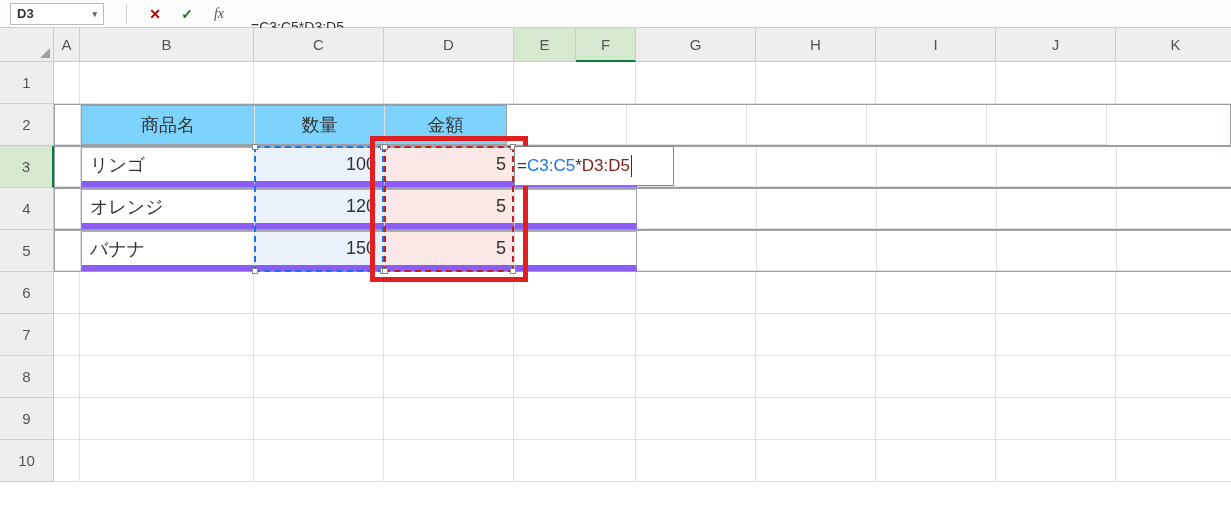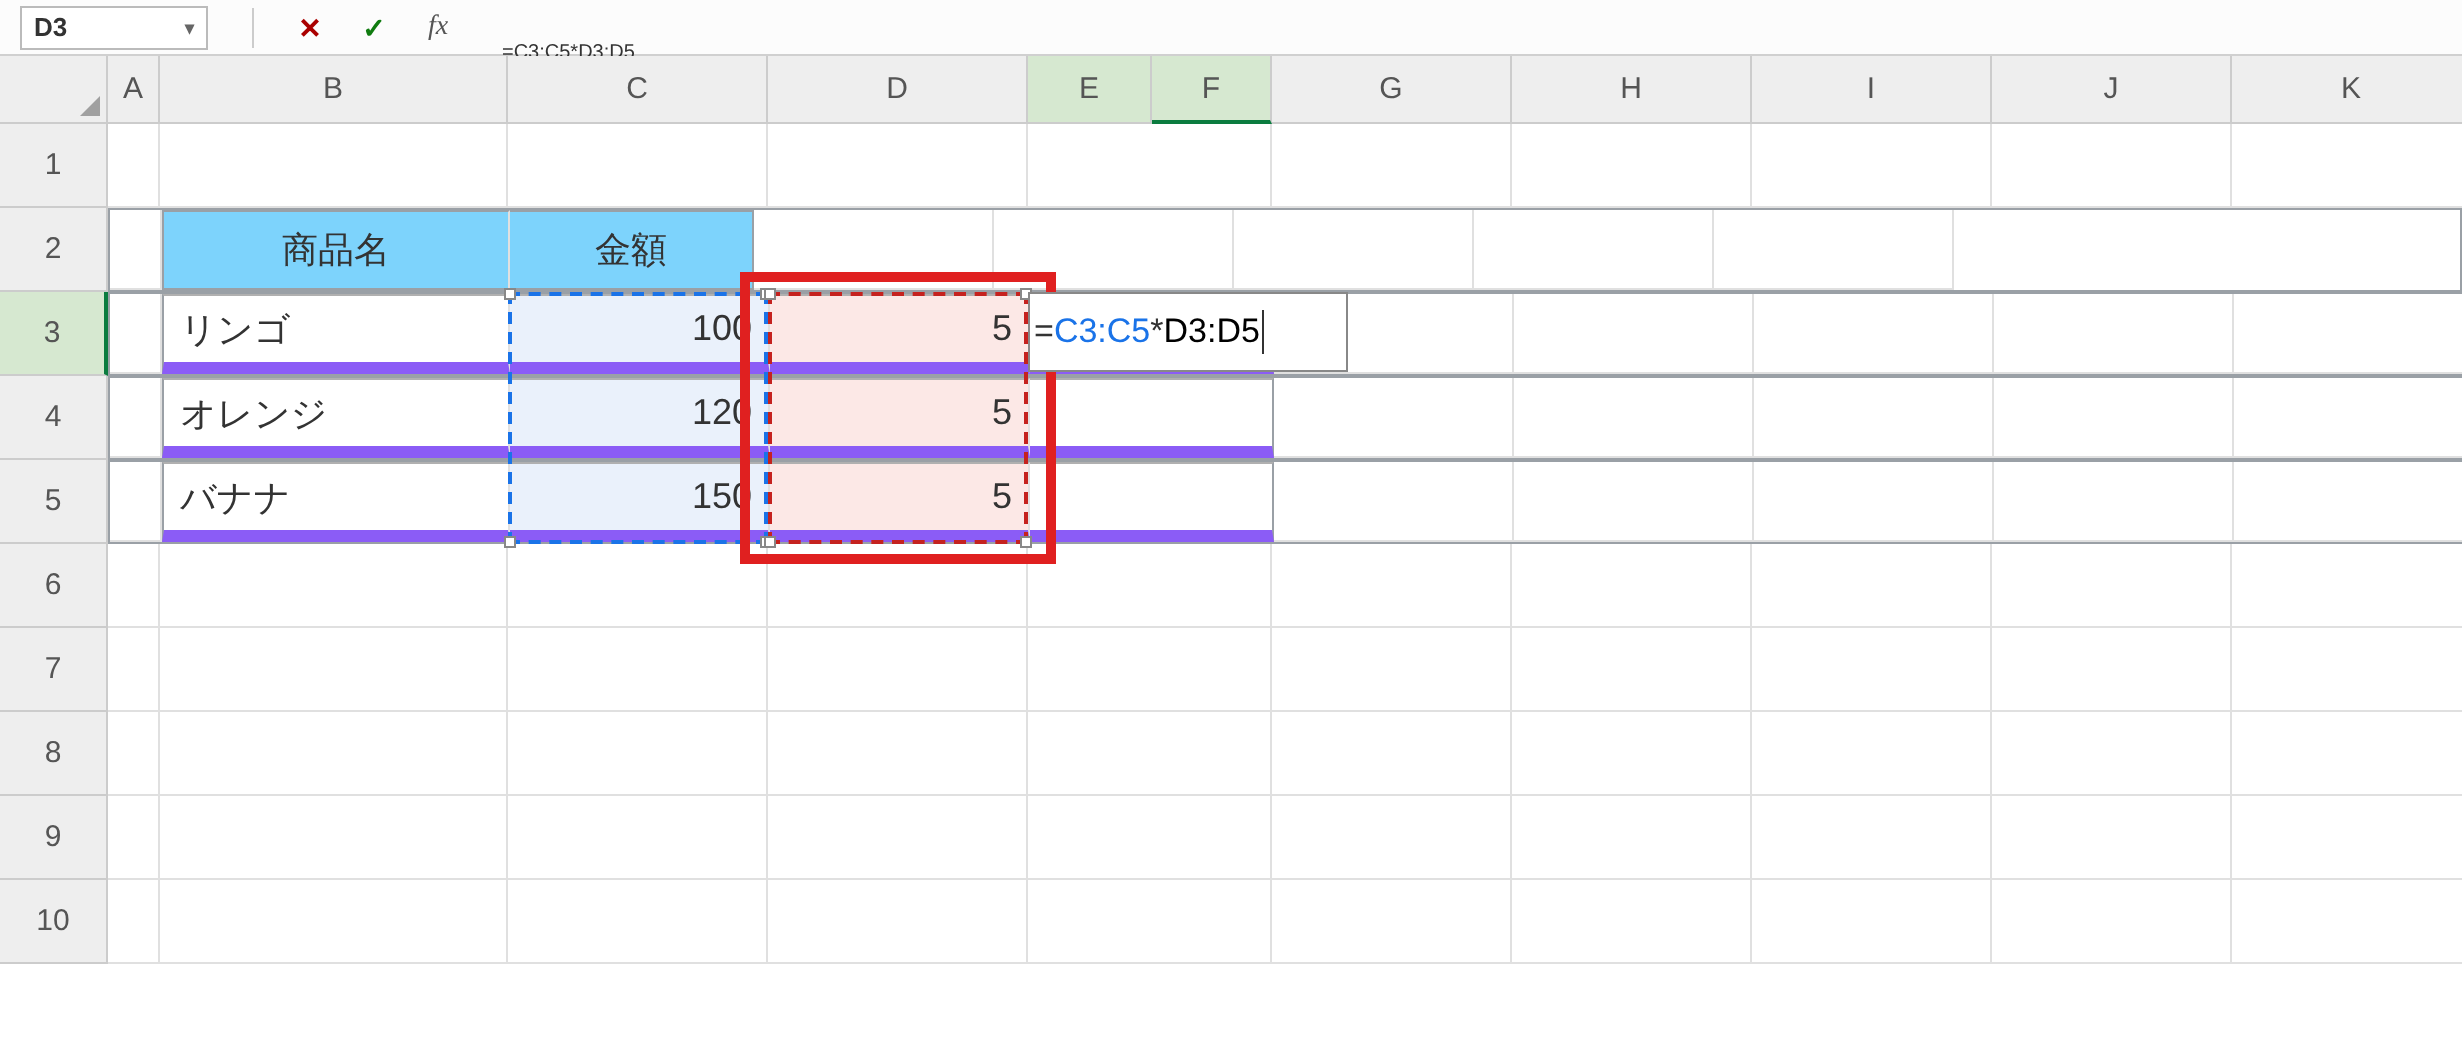--- a/index.html
+++ b/index.html
@@ -13,21 +13,21 @@
   .name-box {
     width:94px; height:22px; border:1px solid #bbb; background:#fff; display:flex; align-items:center; justify-content:space-between;
     padding:0 6px; font-weight:bold; font-size:13px;
   }
   .name-box .chev { font-size:9px; color:#666; }
   .fb-divider { width:1px; height:20px; background:#ccc; margin:0 6px 0 10px; }
   .fb-btn { width:20px; text-align:center; color:#555; font-size:14px; }
   .fb-btn.cancel { color:#a00; font-weight:bold; }
   .fb-btn.ok { color:#107c10; font-weight:bold; }
   .fb-btn.fx { font-style:italic; font-family:serif; }
-  .formula-input { flex:1; padding-left:10px; font-size:10px;margin-top:26px; }
+  .formula-input { flex:1; padding-left:10px; font-size:14px;margin-top:26px; }
 
   
   .sheet { display:flex; height:calc(100% - 28px); }
   .row-hdr-col { width:54px; flex:0 0 54px; }
   .corner { height:34px; background:#eee; border-right:1px solid #ccc; border-bottom:1px solid #ccc; position:relative; }
   .corner::after { content:""; position:absolute; right:3px; bottom:3px; width:0; height:0; border-left:10px solid transparent; border-bottom:10px solid #a0a0a0; }
   .row-hdr {
     height:42px; background:#eee; border-right:1px solid #ccc; border-bottom:1px solid #ccc;
     display:flex; align-items:center; justify-content:center; font-size:15px; color:#555;
   }
@@ -81,21 +81,21 @@
   .red-box { position:absolute; border:5px solid #e02020; pointer-events:none; }
 
   
   .formula-edit {
     position:absolute; display:flex; align-items:center; font-size:17px; white-space:nowrap;
     background:#fff; height:40px; border:1px solid #888; padding:0 4px 0 2px;
   }
   .formula-edit .eq { color:#333; }
   .formula-edit .r1 { color:#1a73e8; }
   .formula-edit .op { color:#333; }
-  .formula-edit .r2 { color:#000000; }
+  .formula-edit .r2 { color:#7f1d1d; }
   .formula-edit .cursor { width:1px; height:22px; background:#333; margin-left:1px; animation:blink 1s step-end infinite; }
   @keyframes blink { 50% { opacity:0; } }
 </style>
 </head>
 <body>
 
 <div class="formula-bar">
   <div class="name-box">
     <span>D3</span>
     <span class="chev">▾</span>
@@ -148,20 +148,21 @@
         <div class="cell cG"></div>
         <div class="cell cH"></div>
         <div class="cell cI"></div>
         <div class="cell cJ"></div>
         <div class="cell cK"></div>
       </div>
 
       <div class="grid-row tbl">
         <div class="cell cA"></div>
         <div class="cell cB tbl-hdr">商品名</div>
+        <div class="cell cD tbl-hdr">数量</div>
         <div class="cell cE tbl-hdr">金額</div>
         <div class="cell cG"></div>
         <div class="cell cH"></div>
         <div class="cell cI"></div>
         <div class="cell cJ"></div>
         <div class="cell cK"></div>
       </div>
 
       <div class="grid-row tbl">
         <div class="cell cA"></div>

